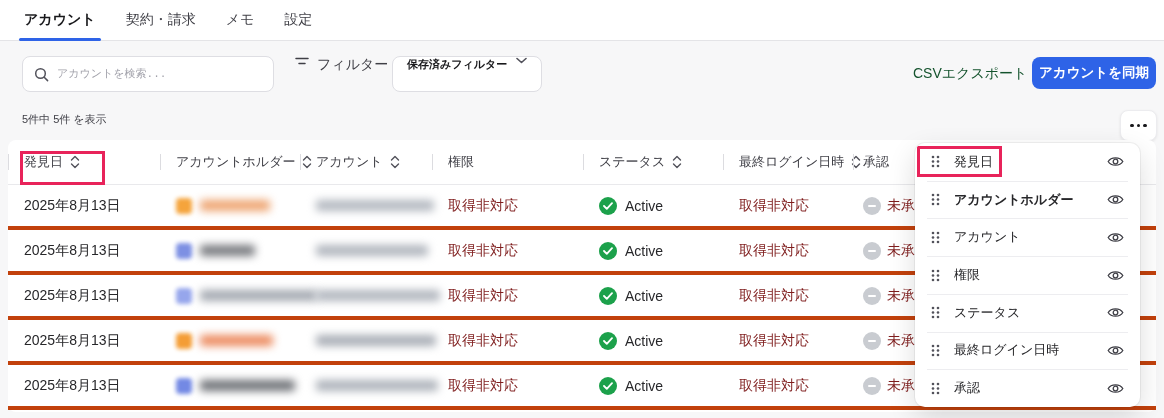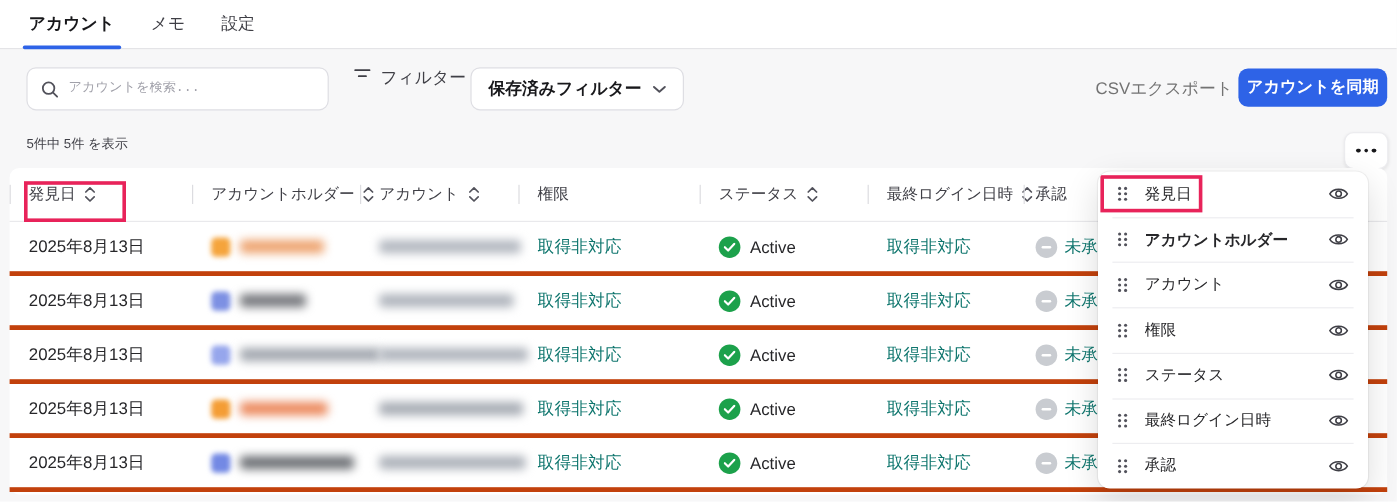--- a/index.html
+++ b/index.html
@@ -33,26 +33,26 @@
   .icon { flex:0 0 auto; display:flex; align-items:center; }
 
   .filter-btn {
     position:absolute; left:295px; top:56px; height:36px;
     display:flex; align-items:flex-start; gap:8px;
     background:none; border:none; font-size:14px; color:#3f3f46; font-family:inherit; cursor:pointer;
   }
   .saved-filter-btn {
     position:absolute; left:392px; top:56px; height:36px; padding:0 14px;
     background:#fff; border:1px solid #dedee3; border-radius:8px;
-    display:flex; align-items:center; gap:9px;
-    font-size:14px; font-weight:bold; color:#18181b; font-family:inherit; cursor:pointer; white-space:nowrap;
+    display:flex; align-items:flex-start; gap:9px;
+    font-size:11px; font-weight:bold; color:#18181b; font-family:inherit; cursor:pointer; white-space:nowrap;
   }
   .csv-btn {
     position:absolute; left:913px; top:56px; height:36px;
-    background:none; border:none; font-size:14px; color:#737373; font-family:inherit; cursor:pointer; white-space:nowrap;text-align:right;
+    background:none; border:none; font-size:14px; color:#14532d; font-family:inherit; cursor:pointer; white-space:nowrap;text-align:right;
   }
   .sync-btn {
     position:absolute; left:1032px; top:57px; width:124px; height:32px;
     background:var(--accent_blue,#2e63e7); border:none; border-radius:8px;
     color:#fff; font-size:13.5px; font-weight:bold; font-family:Liberation Sans, sans-serif; cursor:pointer; white-space:nowrap;
   }
 
   .count-text { position:absolute; left:22px; top:112px; font-size:11px; color:#3f3f46; }
 
   .more-btn {
@@ -76,21 +76,21 @@
 
   .header-annotation {
     position:absolute; left:12px; top:11px; width:85px; height:34px;
     border:3px solid var(--annotation_red,#e8235a); z-index:4; pointer-events:none;
   }
 
   .trow { border-bottom:4px solid #c2410c; font-size:14px; }
   .td { padding-left:16px; display:flex; align-items:center; gap:8px; overflow:visible; white-space:nowrap; }
   .td.approval { padding-left:10px; gap:6px; }
   .td-date { color:#27272a; }
-  .td-plain { color:#0f766e;align-items:flex-end; }
+  .td-plain { color:#7f1d1d;align-items:flex-end; }
 
   .avatar { width:16px; height:16px; border-radius:4px; filter:blur(2px); flex:0 0 auto; }
   .blur-bar { height:11px; border-radius:3px; filter:blur(4px); flex:0 0 auto; }
 
   .status-icon {
     width:18px; height:18px; border-radius:50%;
     background:var(--status_green,#1ca14b);
     display:flex; align-items:center; justify-content:center; flex:0 0 auto;
   }
   .approval-icon {
@@ -116,20 +116,23 @@
     border:3px solid var(--annotation_red,#e8235a); z-index:3; pointer-events:none;
   }
   .drag-handle, .eye-btn { display:flex; align-items:center; cursor:pointer; }
 </style>
 </head>
 <body>
 
 <div class="tabbar">
   <div class="tab active">
       <span>アカウント</span>
+    </div>
+  <div class="tab">
+      <span>契約・請求</span>
     </div>
   <div class="tab">
       <span>メモ</span>
     </div>
   <div class="tab">
       <span>設定</span>
     </div>
 </div>
 
 <div class="search-box">

